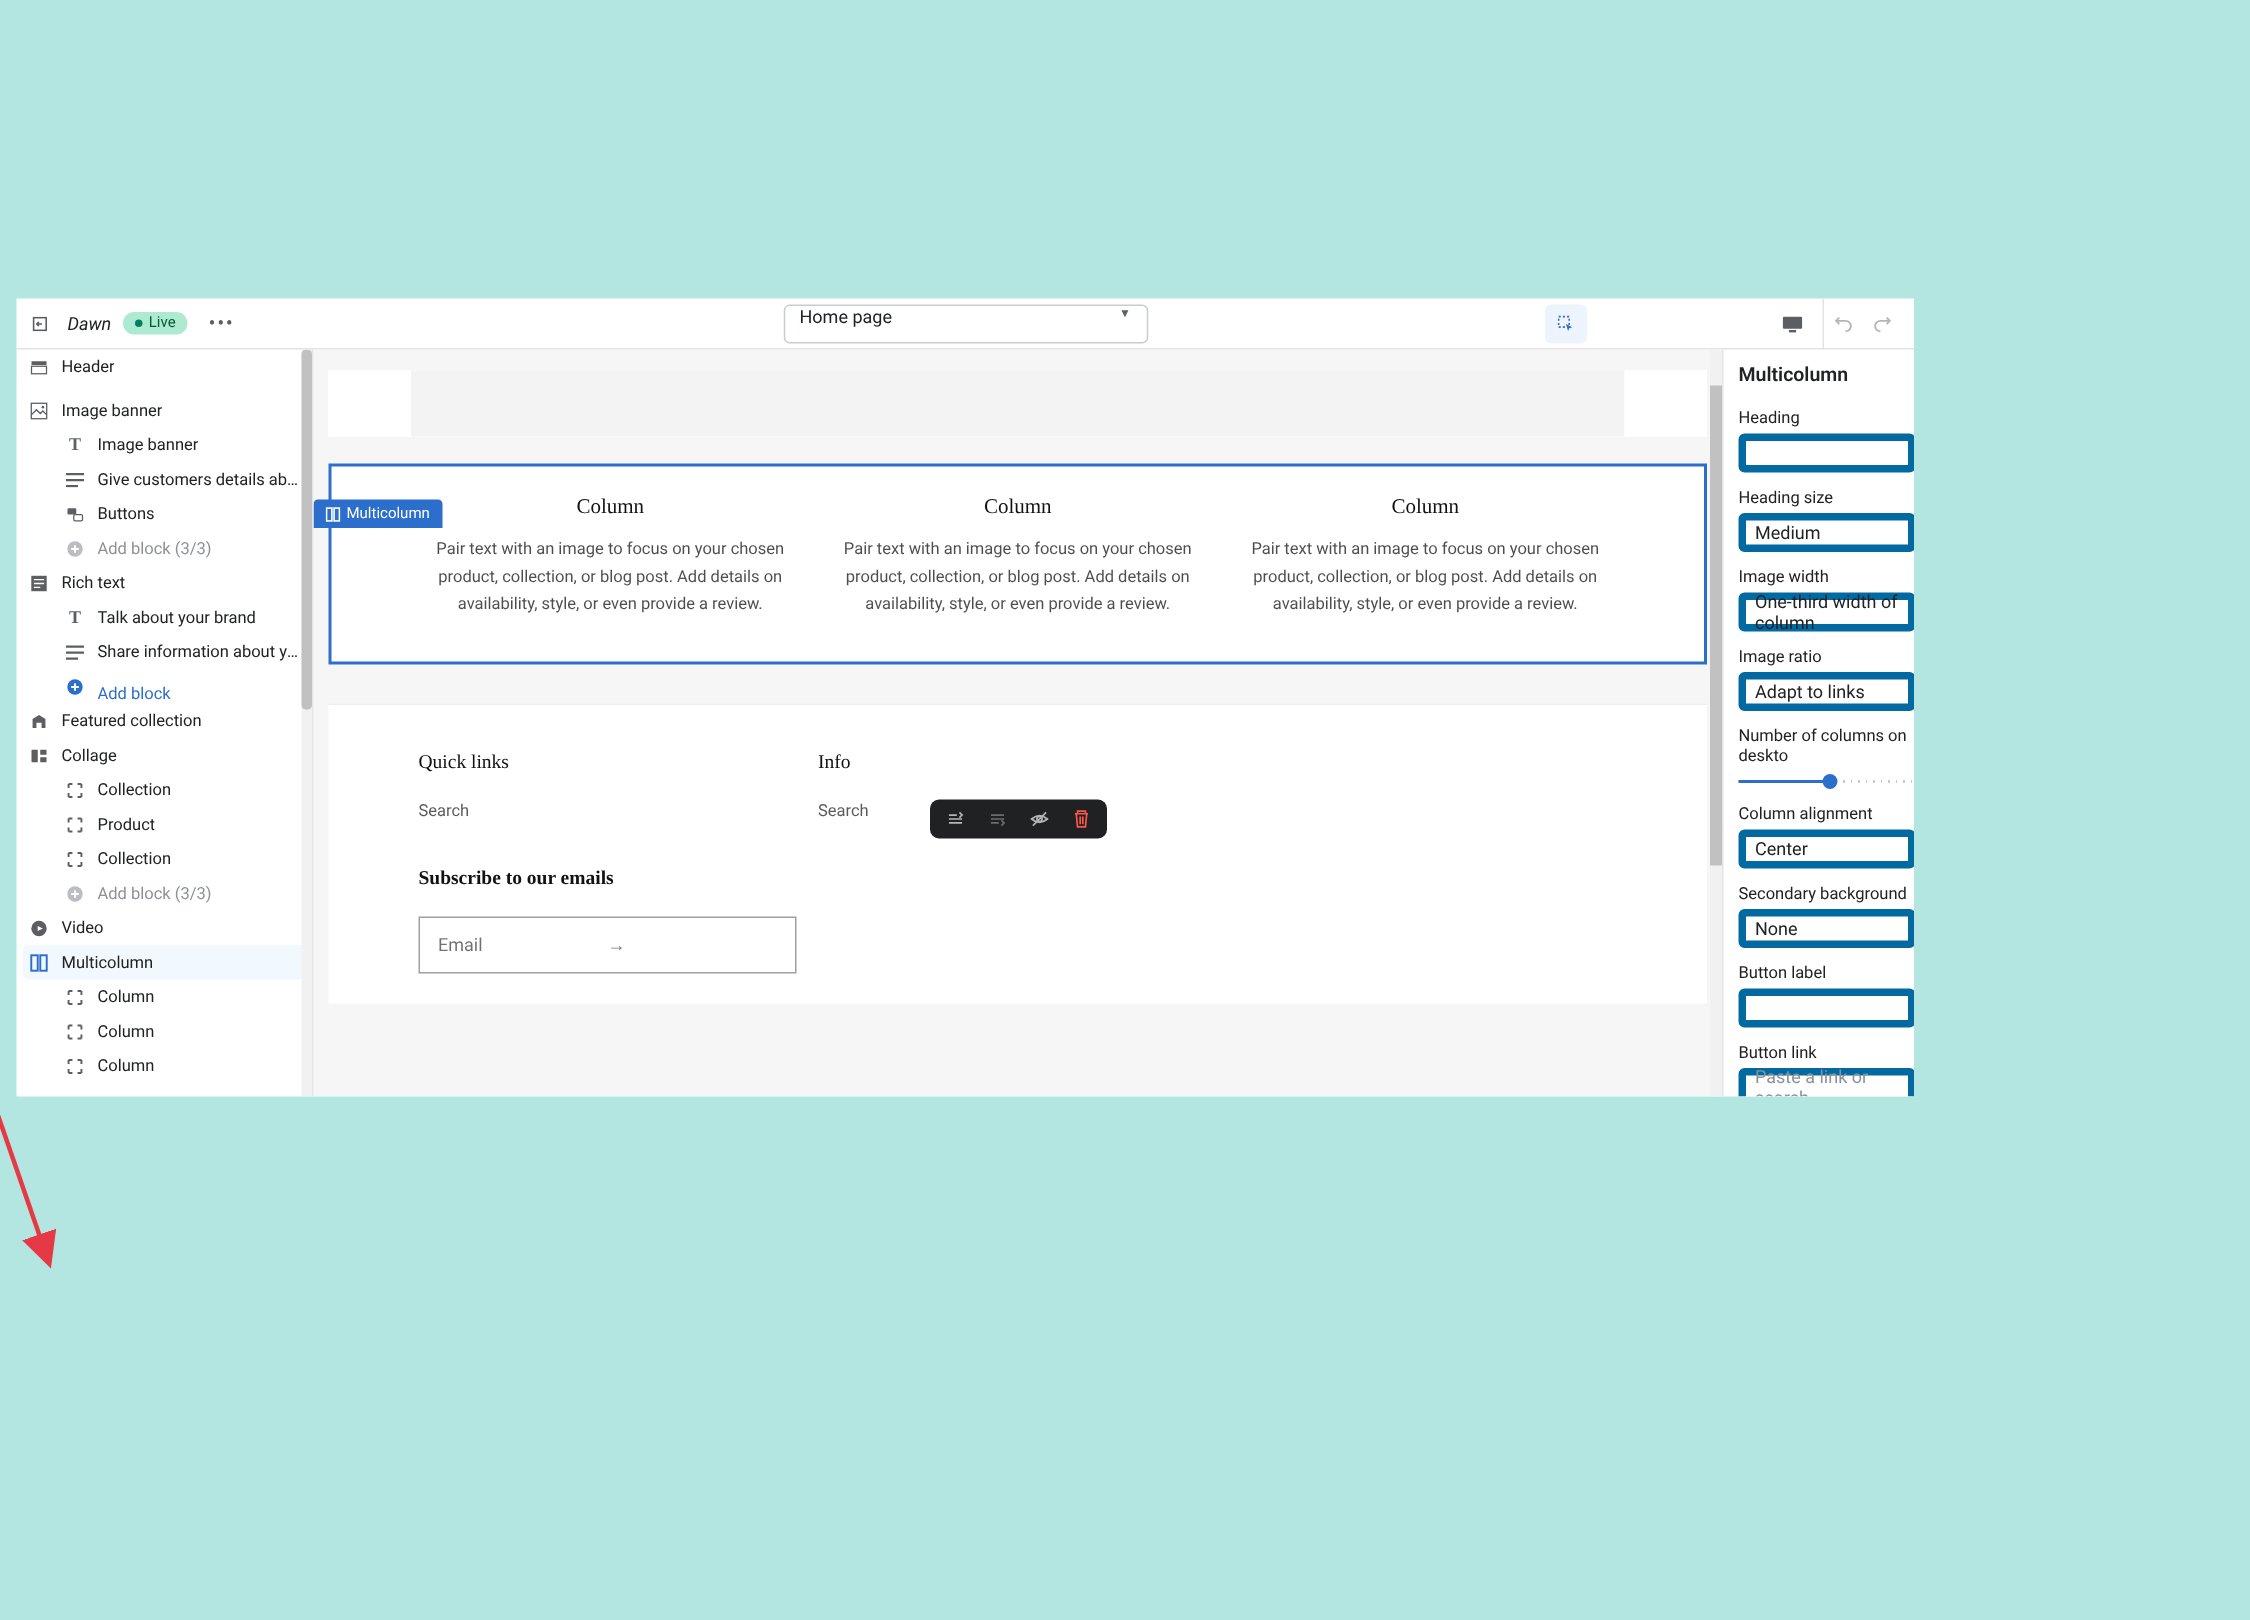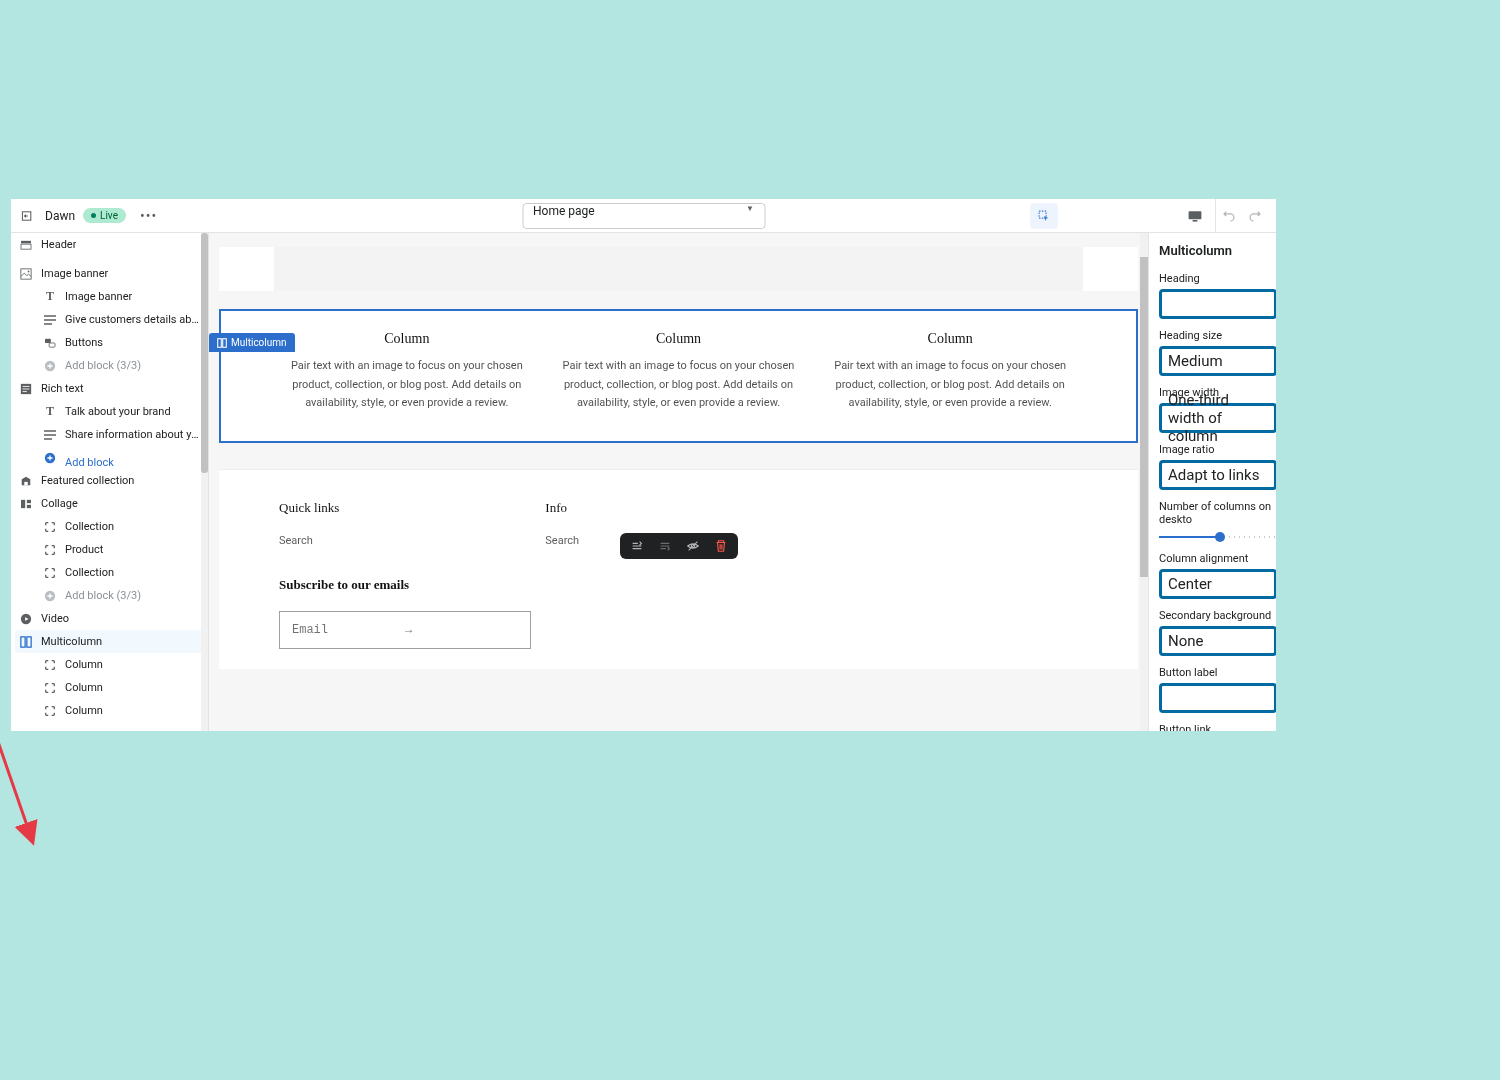--- a/index.html
+++ b/index.html
@@ -1,20 +1,20 @@
 <!DOCTYPE html>
 <html><head>
 <meta charset="utf-8">
 <style>
 * { box-sizing: border-box; margin: 0; padding: 0; font-family: -apple-system, BlinkMacSystemFont, "Segoe UI", Roboto, sans-serif; }
 body { background: #b4e6e1; width: 1500px; height: 1080px; position: relative; }
 .app-window { position: absolute; left: 11px; top: 199px; width: 1265px; height: 532px; background: #fff; display: flex; flex-direction: column; overflow: hidden; }
 .topbar { height: 34px; border-bottom: 1px solid #e1e3e5; display: flex; align-items: center; padding: 0 8px; gap: 8px; position: relative; }
 .back-btn { width: 18px; height: 18px; display: flex; align-items: center; justify-content: center; color: #5c5f62; cursor: pointer; }
-.theme-name { font-size: 12px; color: #202223; }
+.theme-name { font-size: 12px; color: #202223; font-style: italic; }
 .live-badge { background: #aee9d1; color: #005e33; font-size: 10px; padding: 2px 8px; border-radius: 10px; display: inline-flex; align-items: center; gap: 4px; }
 .live-dot { width: 5px; height: 5px; background: #007f5f; border-radius: 50%; }
 .more-btn { color: #5c5f62; font-size: 14px; padding: 0 6px; cursor: pointer; letter-spacing: 1px; }
 .page-select { position: absolute; left: 50%; transform: translateX(-50%); width: 243px; height: 26px; border: 1px solid #c9cccf; border-radius: 4px; display: flex; align-items: flex-start; padding: 0 10px; font-size: 12px; color: #202223; cursor: pointer; }
 .page-select .caret { margin-left: auto; font-size: 8px; color: #5c5f62; }
 .inspector-btn { width: 28px; height: 26px; background: #edf4fe; border-radius: 4px; display: flex; align-items: center; justify-content: center; color: #2c6ecb; cursor: pointer; margin-left: 256px; position: absolute; left: 50%; top: 4px; transform: translateX(130px); }
 .topbar-right { margin-left: auto; display: flex; align-items: center; gap: 8px; }
 .device-btn { color: #5c5f62; cursor: pointer; padding: 4px; }
 .undo-redo { display: flex; border-left: 1px solid #e1e3e5; height: 34px; }
 .undo-redo > div { width: 26px; display: flex; align-items: center; justify-content: center; color: #b5b5b5; cursor: pointer; }
@@ -44,27 +44,27 @@
 .col p { font-size: 11px; line-height: 1.7; color: rgba(18,18,18,0.75); }
 .floating-toolbar { position: absolute; left: 50%; transform: translateX(-50%); top: 300px; background: #202123; border-radius: 6px; display: flex; align-items: center; padding: 6px 10px; gap: 14px; z-index: 3; }
 .floating-toolbar .tb { color: #b5b5b5; cursor: pointer; display: flex; }
 .floating-toolbar .tb.red { color: #fd5749; }
 .footer-prev { background: #fff; padding: 30px 60px 20px; display: grid; grid-template-columns: 1fr 1fr 1fr; border-top: 1px solid #eee; margin-top: 26px; }
 .footer-prev h4 { font-size: 13px; font-weight: 400; color: #121212; margin-bottom: 18px; font-family: Georgia, serif; }
 .footer-prev .fl { font-size: 11px; color: rgba(18,18,18,0.7); }
 .subscribe { padding: 10px 60px 20px; background: #fff; }
 .subscribe h4 { font-size: 13px; font-weight: 700; color: #121212; margin-bottom: 18px; font-family: Georgia, serif; }
 .email-box { width: 252px; height: 38px; border: 1px solid rgba(18,18,18,0.4); display: flex; align-items: center; padding: 0 12px; }
-.email-box span { font-size: 12px; color: rgba(18,18,18,0.6); flex: 1; font-family: Liberation Mono, monospace; }
+.email-box span { font-size: 12px; color: rgba(18,18,18,0.6); flex: 1; }
 .email-box .arr { color: rgba(18,18,18,0.6); }
 .settings { width: 128px; border-left: 1px solid #e1e3e5; padding: 10px 0 10px 10px; overflow: hidden; font-size: 11px; }
 .settings h3 { font-size: 13px; font-weight: 600; color: #202223; margin-bottom: 14px; }
 .settings .fld { margin-bottom: 10px; }
 .settings .fld label { display: block; font-size: 11px; color: #202223; margin-bottom: 4px; }
-.settings .inp { width: 118px; height: 26px; border: 3px solid #0369a1; border-radius: 4px; padding: 12px 6px; font-size: 15px; color: #202223; background: #fff; display: flex; align-items: center; }
+.settings .inp { width: 118px; height: 26px; border: 5px solid #0369a1; border-radius: 4px; padding: 0 6px; font-size: 12px; color: #202223; background: #fff; display: flex; align-items: center; }
 .settings .inp.placeholder { color: #8c9196; }
 .slider-row { position: relative; height: 10px; width: 118px; margin-top: 6px; }
 .slider-track { position: absolute; top: 4px; left: 0; width: 100%; height: 2px; background: repeating-linear-gradient(90deg, #c9cccf 0 1px, transparent 1px 5px); }
 .slider-fill { position: absolute; top: 4px; left: 0; width: 52%; height: 2px; background: #2c6ecb; }
 .slider-thumb { position: absolute; top: 0; left: 52%; width: 10px; height: 10px; background: #2c6ecb; border-radius: 50%; transform: translateX(-50%); }
 .arrow-annot { position: absolute; left: -10px; top: 728px; width: 60px; height: 120px; pointer-events: none; z-index: 10; }
 svg { display: block; }
 </style>
 </head>
 <body>

